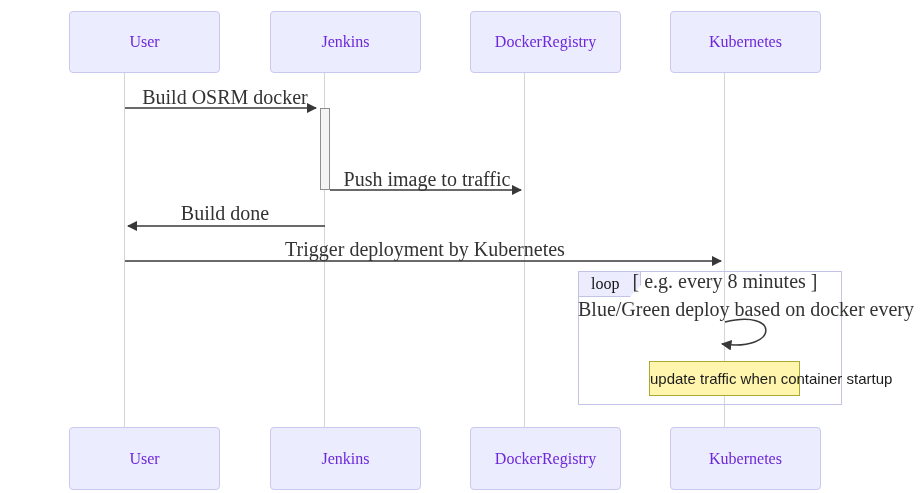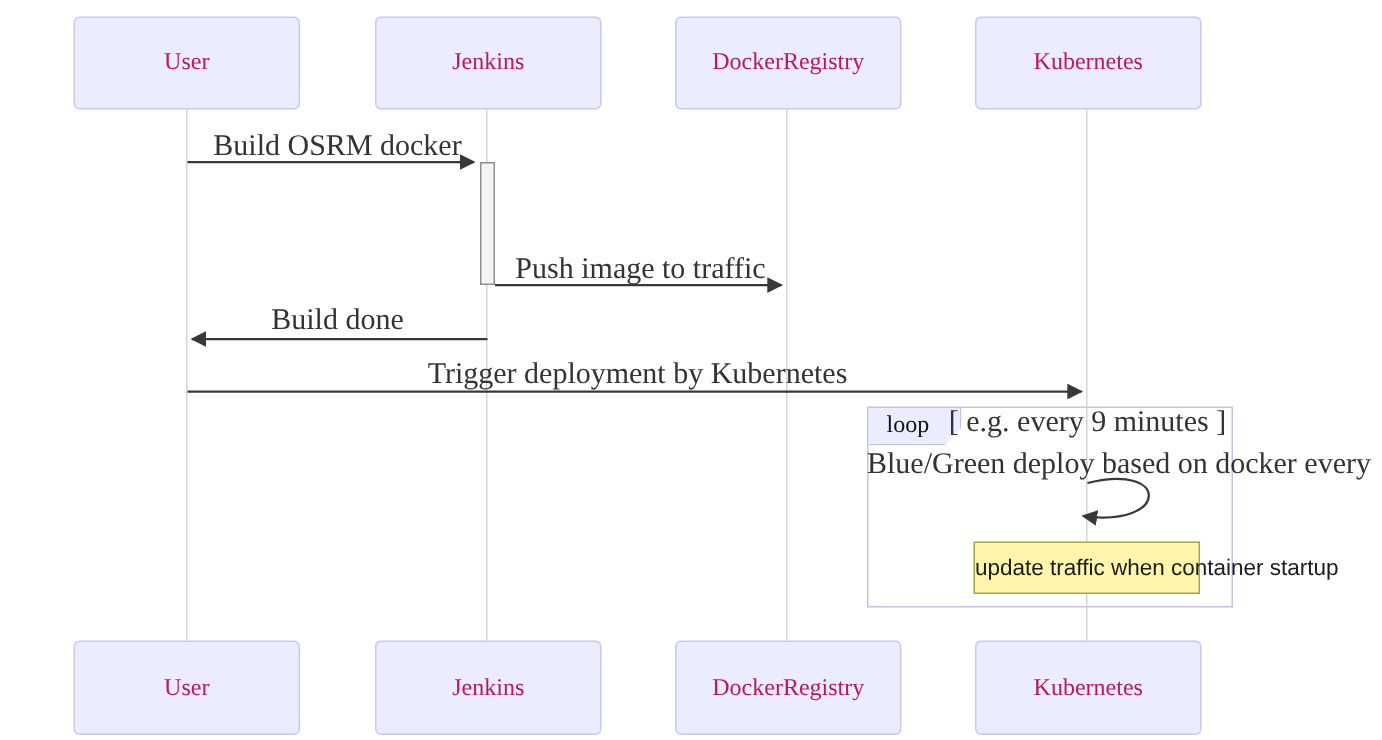--- a/index.html
+++ b/index.html
@@ -16,21 +16,21 @@
   }
   .lifeline{
     position:absolute;top:73px;height:354px;width:1px;
     background:var(--lifeline);
   }
   .actor{
     position:absolute;width:151px;height:62px;
     background:var(--actor-fill);
     border:1px solid var(--actor-border);border-radius:4px;
     display:flex;align-items:center;justify-content:center;
-    font-size:16px;color:#be185d;box-sizing:border-box;
+    font-size:16px;color:#6d28d9;box-sizing:border-box;margin-left:20px;
   }
   .actor.bottom{top:427px;height:63px;}
   .layer{position:absolute;left:0;top:0;pointer-events:none;}
   .signal{stroke:var(--signal);stroke-width:1.5;fill:none;}
   #ah path{fill:var(--signal);}
   .activation{
     position:absolute;left:320px;top:108px;width:10px;height:82px;
     background:var(--activation-fill);
     border:1px solid var(--activation-border);box-sizing:border-box;
   }
@@ -44,21 +44,21 @@
     font-family:"Liberation Sans",sans-serif;font-size:15px;color:#1c1c1c;
   }
   .note-mapdata{
     left:99px;top:120px;width:249px;height:36px;line-height:34px;text-align:center;
   }
   .note-traffic{
     left:649px;top:361px;width:151px;height:35px;line-height:33px;
     padding-left:0;white-space:nowrap;overflow:visible;
   }
   .loop-box{
-    position:absolute;left:578px;top:271px;width:244px;height:134px;
+    position:absolute;left:578px;top:271px;width:264px;height:134px;
     border:1px solid var(--loop-border);box-sizing:border-box;
   }
   .loop-tab{
     position:absolute;left:0;top:0;width:62px;height:25px;
     background:var(--actor-fill);
     border-right:1px solid var(--loop-border);
     border-bottom:1px solid var(--loop-border);
     clip-path:polygon(0 0,100% 0,100% 52%,82% 100%,0 100%);
     font-size:16px;color:#111;line-height:24px;padding-left:12px;
     box-sizing:border-box;
@@ -85,21 +85,21 @@
     <path class="signal" d="M125,108 H316" marker-end="url(#ah)"></path>
     <path class="signal" d="M330,190 H521" marker-end="url(#ah)"></path>
     <path class="signal" d="M325,226 H128" marker-end="url(#ah)"></path>
     <path class="signal" d="M125,261 H721" marker-end="url(#ah)"></path>
     <path class="signal" d="M725,322 C780,308 780,352 722,344" marker-end="url(#ah)"></path>
   </svg>
 
   <div class="loop-box">
     <div class="loop-tab">loop</div>
   </div>
-  <div class="msg" style="left:630px;top:272px;width:190px">[ e.g. every 9 minutes ]</div>
+  <div class="msg" style="left:630px;top:272px;width:190px">[ e.g. every 8 minutes ]</div>
 
   <div class="msg" style="left:75px;top:88px;width:300px">Build OSRM docker</div>
   <div class="msg" style="left:277px;top:170px;width:300px">Push image to traffic</div>
   <div class="msg" style="left:275px;top:240px;width:300px">Trigger deployment by Kubernetes</div>
   <div class="msg" style="left:75px;top:204px;width:300px">Build done</div>
   <div class="msg" style="left:578px;top:300px;width:292px">Blue/Green deploy based on docker every</div>
 
   <div class="note note-traffic">update traffic when container startup</div>
 
   <div class="actor" style="left:49px;top:11px">User</div>

